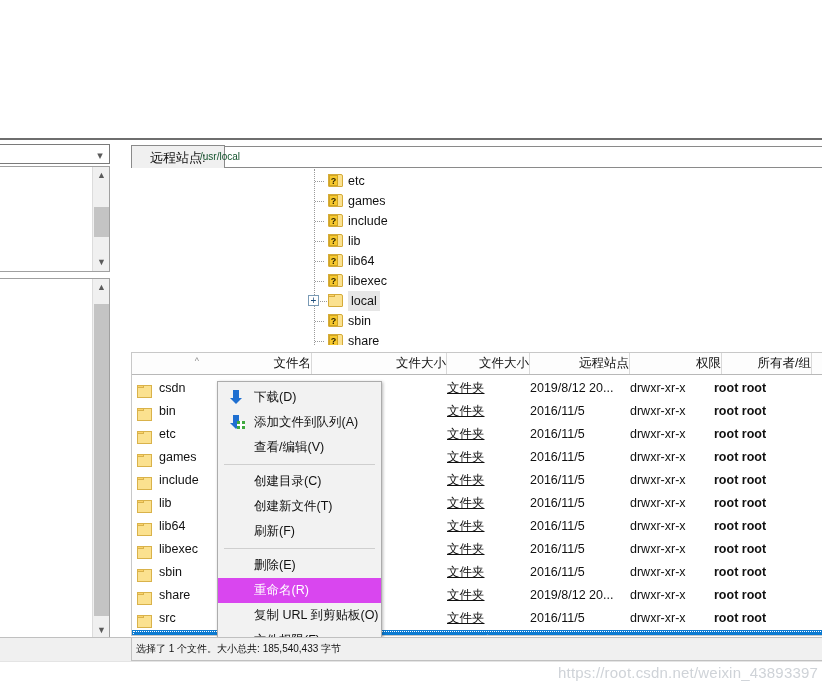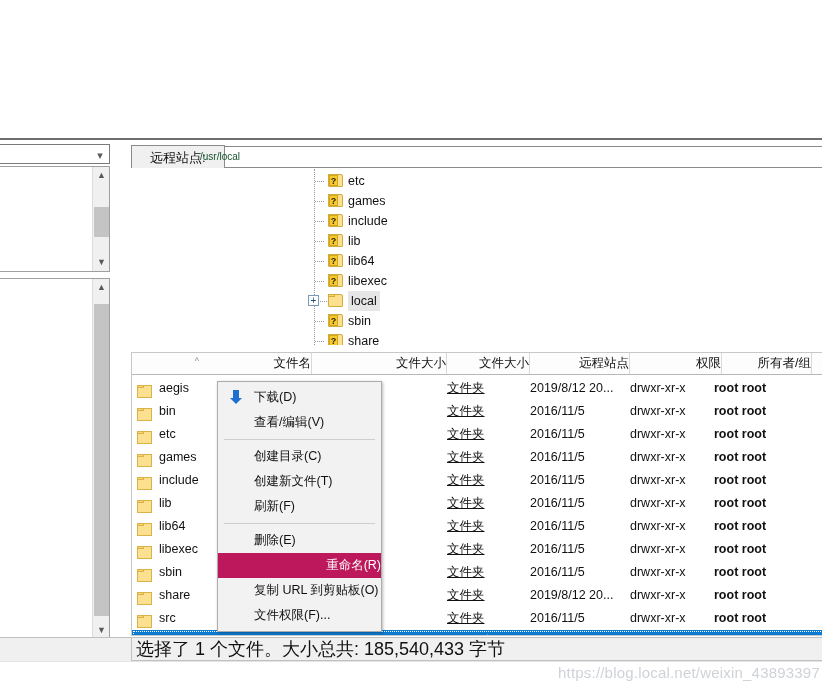--- a/index.html
+++ b/index.html
@@ -157,21 +157,21 @@
   .ctx-menu {
     position:absolute; left:217px; top:381px; width:165px;
     background:#f2f2f2; border:1px solid #acacac; box-sizing:border-box;
     box-shadow:1px 1px 3px rgba(0,0,0,0.28);
     padding:3px 0;
   }
   .ctx-item {
     position:relative; height:25px; line-height:25px;
     padding-left:36px; font-size:12.5px; color:#111; white-space:nowrap;
   }
-  .ctx-item.highlight { background:#be185d; color:#ffffff;text-align:right; }
+  .ctx-item.highlight { background:#d946ef; color:#ffffff; }
   .ctx-sep { height:1px; margin:4px 6px 4px 6px; background:#cfcfcf; }
   .ctx-ico { position:absolute; left:11px; top:5px; width:15px; height:15px; }
   .arrow-down-blue {
     position:absolute; left:4px; top:0px; width:6px; height:9px; background:#1f6fd0;
   }
   .arrow-down-blue:after {
     content:""; position:absolute; left:-3.5px; top:8px;
     border-left:6.5px solid transparent; border-right:6.5px solid transparent;
     border-top:6px solid #1f6fd0;
   }
@@ -182,21 +182,21 @@
   .plus-badge:after  { content:""; position:absolute; left:0; top:3px; width:8px; height:2px; background:#fff; }
 
   
   .status-bar {
     position:absolute; left:131px; top:637px; width:700px; height:24px;
     background:#f0f0f0; border:1px solid #c0c0c0; border-left:1px solid #c0c0c0;
     box-sizing:border-box;
   }
   .status-text {
     position:absolute; left:136px; top:637px; height:16px; line-height:24px;
-    font-size:18px; color:#111;
+    font-size:10px; color:#111;
   }
   .bottom-strip {
     position:absolute; left:0; top:661px; width:822px; height:26px; background:#ffffff;
     border-top:1px solid #e4e4e4; box-sizing:border-box;
   }
   .left-bottom-fill {
     position:absolute; left:0; top:637px; width:131px; height:24px; background:#f0f0f0;
     border-top:1px solid #c0c0c0; box-sizing:border-box;
   }
   .watermark {
@@ -344,21 +344,21 @@
       </div>
       <div class="hcell" style="left:590px; width:90px;">
         <span>所有者/组</span>
       </div>
       <div class="hcell" style="left:680px; width:20px; border-right:none;"></div>
     </div>
     <div id="list-rows">
         <div class="row" style="top: 24px;"><span class="cell c-name name-with-icon"><span class="fi">
               <span class="back"></span>
               <span class="tab"></span>
-            </span><span>aegis</span></span><span class="cell c-size"></span><span class="cell c-type">文件夹</span><span class="cell c-mod">2019/8/12 20...</span><span class="cell c-perm">drwxr-xr-x</span><span class="cell c-own">root root</span></div>
+            </span><span>csdn</span></span><span class="cell c-size"></span><span class="cell c-type">文件夹</span><span class="cell c-mod">2019/8/12 20...</span><span class="cell c-perm">drwxr-xr-x</span><span class="cell c-own">root root</span></div>
         <div class="row" style="top: 47px;"><span class="cell c-name name-with-icon"><span class="fi">
               <span class="back"></span>
               <span class="tab"></span>
             </span><span>bin</span></span><span class="cell c-size"></span><span class="cell c-type">文件夹</span><span class="cell c-mod">2016/11/5</span><span class="cell c-perm">drwxr-xr-x</span><span class="cell c-own">root root</span></div>
         <div class="row" style="top: 70px;"><span class="cell c-name name-with-icon"><span class="fi">
               <span class="back"></span>
               <span class="tab"></span>
             </span><span>etc</span></span><span class="cell c-size"></span><span class="cell c-type">文件夹</span><span class="cell c-mod">2016/11/5</span><span class="cell c-perm">drwxr-xr-x</span><span class="cell c-own">root root</span></div>
         <div class="row" style="top: 93px;"><span class="cell c-name name-with-icon"><span class="fi">
               <span class="back"></span>
@@ -394,32 +394,36 @@
             </span><span>src</span></span><span class="cell c-size"></span><span class="cell c-type">文件夹</span><span class="cell c-mod">2016/11/5</span><span class="cell c-perm">drwxr-xr-x</span><span class="cell c-own">root root</span></div>
         <div class="row selected" style="top: 277px;"><span class="cell c-name name-with-icon"><span>jdk-linux-x64 (1).tar.gz</span></span><span class="cell c-size">185,540,...</span><span class="cell c-type">360压缩</span><span class="cell c-mod">2019/8/12 22...</span><span class="cell c-perm">-rw-r--r--</span><span class="cell c-own">root root</span></div>
       </div>
   </div>
 
   <div class="ctx-menu">
     <div id="ctx-items">
         <div class="ctx-item"><span class="ctx-ico">
             <span class="arrow-down-blue"></span>
           </span><span>下载(D)</span></div>
+        <div class="ctx-item"><span class="ctx-ico">
+            <span class="arrow-down-blue"></span>
+            <span class="plus-badge"></span>
+          </span><span>添加文件到队列(A)</span></div>
         <div class="ctx-item"><span>查看/编辑(V)</span></div>
         <div class="ctx-sep"></div>
         <div class="ctx-item"><span>创建目录(C)</span></div>
         <div class="ctx-item"><span>创建新文件(T)</span></div>
         <div class="ctx-item"><span>刷新(F)</span></div>
         <div class="ctx-sep"></div>
         <div class="ctx-item"><span>删除(E)</span></div>
         <div class="ctx-item highlight"><span>重命名(R)</span></div>
         <div class="ctx-item"><span>复制 URL 到剪贴板(O)</span></div>
         <div class="ctx-item"><span>文件权限(F)...</span></div>
       </div>
   </div>
 
   <div class="left-bottom-fill"></div>
   <div class="status-bar"></div>
   <div class="status-text">选择了 1 个文件。大小总共: 185,540,433 字节</div>
 
   <div class="bottom-strip"></div>
-  <div class="watermark">https://blog.local.net/weixin_43893397</div>
+  <div class="watermark">https://root.csdn.net/weixin_43893397</div>
 </div>
 
 </body></html>

